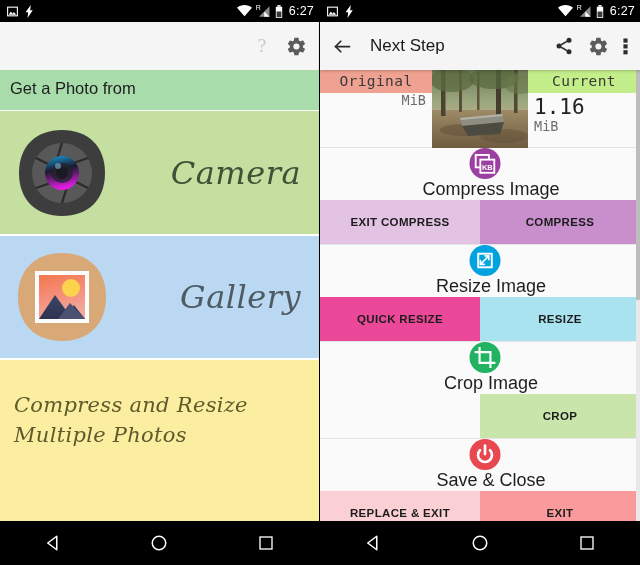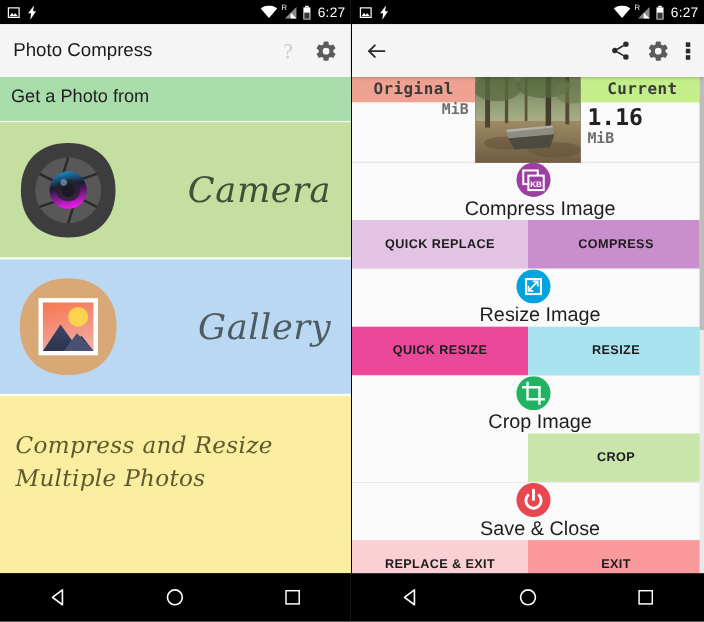--- a/index.html
+++ b/index.html
@@ -58,21 +58,21 @@
   }
   .script-gallery { color: #4e5b63; }
   .script-camera  { color: #3f5136; }
   .multi-text {
     font-family: "DejaVu Serif", serif; font-style: italic;
     font-size: 21px; line-height: 1.45; color: #5d5a2c; letter-spacing: .3px;
   }
 
   
   .content-right { flex: 1 1 auto; background: #fafafa; position: relative; overflow: hidden; }
-  .sizebar { display: flex; height: 78px; background: #fafafa; border-bottom: 1px solid #e4e4e4; position: relative; font-weight: bold; }
+  .sizebar { display: flex; height: 78px; background: #fafafa; border-bottom: 1px solid #e4e4e4; position: relative; }
   .size-col { width: 112px; display: flex; flex-direction: column; position: relative; }
   .size-col.right { margin-left: auto; }
   .size-badge {
     font-family: "DejaVu Sans Mono", monospace; font-size: 14.5px;
     text-align: center; padding: 3px 0 4px 0; color: #3a3a3a; letter-spacing: .4px;
   }
   .badge-original { background: #f0a292; }
   .badge-current  { background: #c3ee8a; }
   .size-val {
     font-family: "DejaVu Sans Mono", monospace; font-size: 21px; color: #212121;
@@ -146,21 +146,20 @@
         <svg class="sb-ico" width="8" height="13" viewBox="0 0 10 16">
           <rect x="3" y="0" width="4" height="2" fill="#fff"></rect>
           <rect x="1" y="2" width="8" height="14" fill="#fff"></rect>
           <rect x="2" y="8" width="6" height="7" fill="#3a3a3a"></rect>
         </svg>
         <span class="sb-time">6:27</span>
       </div>
     </div>
 
     <div class="appbar">
-      <span class="appbar-title">Photo Compress</span>
       <div class="appbar-actions">
         <svg width="20" height="22" viewBox="0 0 22 24">
           <text x="11" y="19" text-anchor="middle" font-size="21" font-family="'Liberation Serif',serif" fill="#c9c9c9">?</text>
         </svg>
         <svg width="21" height="21" viewBox="0 0 24 24" fill="#5c5c5c">
           <path d="M19.4 13c.04-.32.06-.66.06-1s-.02-.68-.07-1l2.1-1.65a.5.5 0 00.12-.64l-2-3.46a.5.5 0 00-.6-.22l-2.5 1a7.3 7.3 0 00-1.73-1l-.38-2.65A.5.5 0 0013.9 2h-4a.5.5 0 00-.49.42l-.38 2.65c-.63.26-1.2.6-1.73 1l-2.5-1a.5.5 0 00-.6.22l-2 3.46a.5.5 0 00.12.64L4.43 11c-.05.32-.07.66-.07 1s.02.68.07 1l-2.1 1.65a.5.5 0 00-.12.64l2 3.46c.12.22.38.3.6.22l2.5-1c.53.4 1.1.74 1.73 1l.38 2.65c.04.24.25.42.49.42h4c.24 0 .45-.18.49-.42l.38-2.65a7.3 7.3 0 001.73-1l2.5 1c.22.08.48 0 .6-.22l2-3.46a.5.5 0 00-.12-.64L19.4 13zM11.9 15.5a3.5 3.5 0 110-7 3.5 3.5 0 010 7z"></path>
         </svg>
       </div>
     </div>
 
@@ -275,20 +274,21 @@
       </div>
     </div>
 
     <div class="appbar withshadow">
       <div class="back-arrow">
         <svg width="21" height="21" viewBox="0 0 24 24" fill="none" stroke="#2b2b2b" stroke-width="2" stroke-linecap="round" stroke-linejoin="round">
           <path d="M20 12H4"></path>
             <path d="M10 6l-6 6 6 6"></path>
         </svg>
       </div>
+      <span class="appbar-title">Next Step</span>
       <div class="appbar-actions">
         <svg width="20" height="20" viewBox="0 0 24 24" fill="#2b2b2b">
           <circle cx="18" cy="5" r="3"></circle>
             <circle cx="6" cy="12" r="3"></circle>
             <circle cx="18" cy="19" r="3"></circle>
           <path d="M8.6 13.5l6.9 4M15.5 6.5l-6.9 4" stroke="#2b2b2b" stroke-width="1.8"></path>
         </svg>
         <svg width="21" height="21" viewBox="0 0 24 24" fill="#5c5c5c">
           <path d="M19.4 13c.04-.32.06-.66.06-1s-.02-.68-.07-1l2.1-1.65a.5.5 0 00.12-.64l-2-3.46a.5.5 0 00-.6-.22l-2.5 1a7.3 7.3 0 00-1.73-1l-.38-2.65A.5.5 0 0013.9 2h-4a.5.5 0 00-.49.42l-.38 2.65c-.63.26-1.2.6-1.73 1l-2.5-1a.5.5 0 00-.6.22l-2 3.46a.5.5 0 00.12.64L4.43 11c-.05.32-.07.66-.07 1s.02.68.07 1l-2.1 1.65a.5.5 0 00-.12.64l2 3.46c.12.22.38.3.6.22l2.5-1c.53.4 1.1.74 1.73 1l.38 2.65c.04.24.25.42.49.42h4c.24 0 .45-.18.49-.42l.38-2.65a7.3 7.3 0 001.73-1l2.5 1c.22.08.48 0 .6-.22l2-3.46a.5.5 0 00-.12-.64L19.4 13zM11.9 15.5a3.5 3.5 0 110-7 3.5 3.5 0 010 7z"></path>
         </svg>
@@ -354,21 +354,21 @@
         <div class="card-head">
           <svg width="38" height="38" viewBox="0 0 40 40">
             <circle cx="20" cy="20" r="20" fill="#9b3fa0"></circle>
             <rect x="8" y="9" width="17" height="16" fill="none" stroke="#fff" stroke-width="2.4"></rect>
             <rect x="14" y="15" width="18" height="17" fill="#9b3fa0" stroke="#fff" stroke-width="2.4"></rect>
             <text x="23" y="28" text-anchor="middle" font-size="9.5" font-weight="bold" font-family="'Liberation Sans',sans-serif" fill="#fff">KB</text>
           </svg>
           <span class="card-title">Compress Image</span>
         </div>
         <div class="card-btns">
-          <div class="card-btn" style="background:#e3c3e3">QUICK REPLACE</div>
+          <div class="card-btn" style="background:#e3c3e3">EXIT COMPRESS</div>
           <div class="card-btn" style="background:#c98fcc">COMPRESS</div>
         </div>
       </div>
 
       <div class="card">
         <div class="card-head">
           <svg width="38" height="38" viewBox="0 0 40 40">
             <circle cx="20" cy="20" r="20" fill="#00a3e0"></circle>
             <rect x="10" y="10" width="20" height="20" fill="#fff"></rect>
             <rect x="12.5" y="12.5" width="15" height="15" fill="#00a3e0"></rect>

